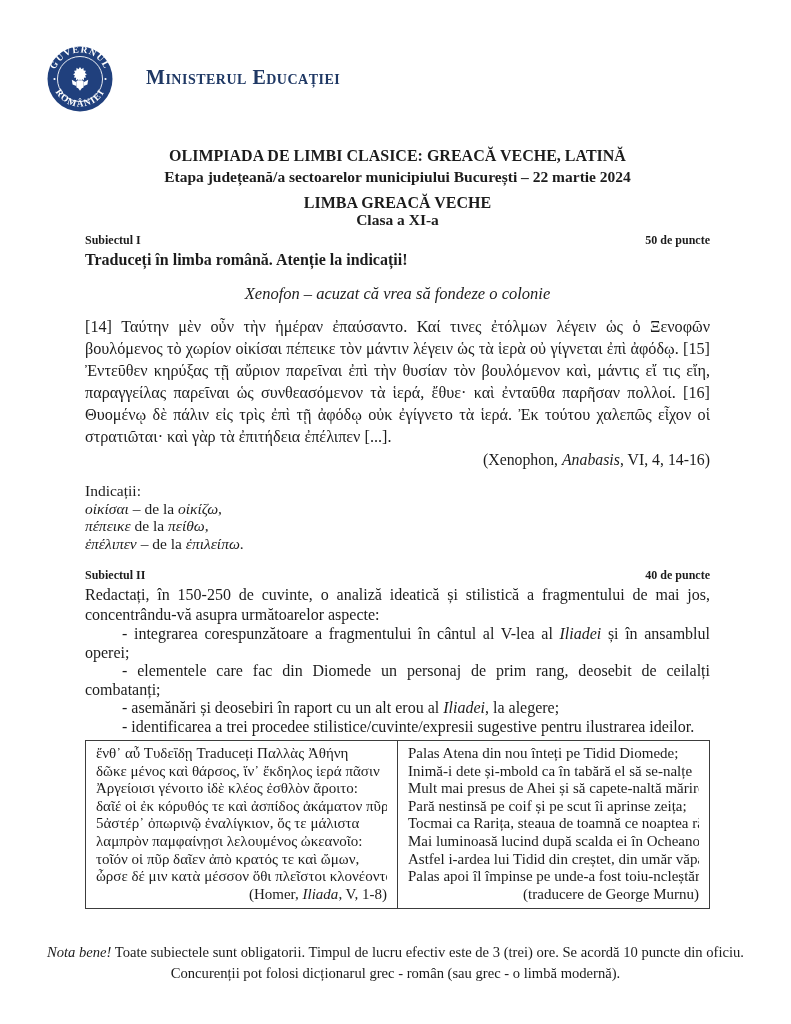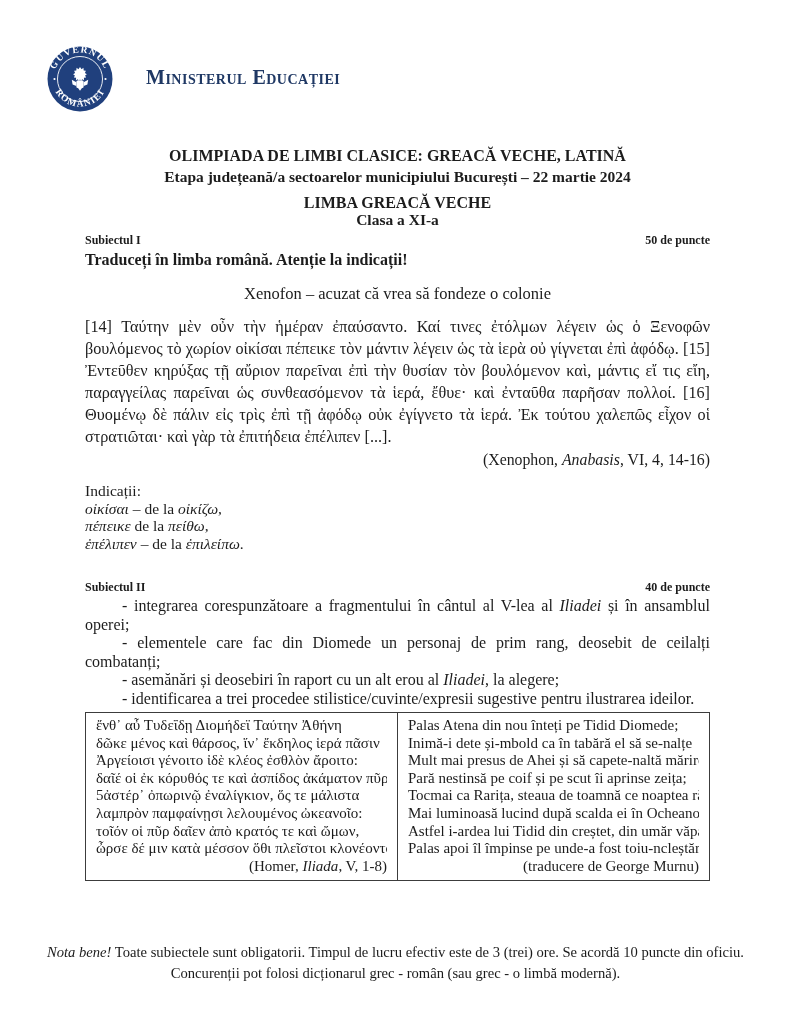--- a/index.html
+++ b/index.html
@@ -28,28 +28,28 @@
   }
   
   .content{padding:146px 81px 0 85px;}
   .t-center{text-align:center;}
   .title1{font-size:16px;font-weight:bold;line-height:20px;}
   .title2{font-size:15.5px;font-weight:bold;line-height:21px;}
   .title3{font-size:16px;font-weight:bold;line-height:17px;margin-top:7px;}
   .title4{font-size:15.5px;font-weight:bold;line-height:17px;}
   .subject-row{display:flex;justify-content:space-between;font-weight:bold;font-size:12px;line-height:19px;margin-top:3px;}
   .instruction{font-weight:bold;font-size:16px;line-height:19px;}
-  .passage-title{margin-top:15px;font-size:16.5px;line-height:20px;text-align:center;}
+  .passage-title{margin-top:15px;font-style:italic;font-size:16.5px;line-height:20px;text-align:center;}
   .greek-para{margin-top:12px;font-size:16.2px;line-height:22px;text-align:justify;}
   .citation{text-align:right;font-size:15.8px;line-height:24px;}
   .mixed{white-space:pre-wrap;}
   .it{font-style:italic;}
   .indications{margin-top:10px;font-size:15.5px;line-height:17.5px;}
   .indication-item{line-height:17.5px;}
-  .subject2-row{margin-top:26px;}
+  .subject2-row{margin-top:14px;}
   .intro{font-size:16px;line-height:20px;text-align:justify;}
   .bullet{font-size:16px;line-height:18.5px;text-align:justify;text-indent:37px;}
   
   table.verse-table{
     width:100%;border-collapse:collapse;margin-top:4px;
     table-layout:fixed;
   }
   table.verse-table td{
     border:1.5px solid #3c3c3c;
     width:50%;vertical-align:top;
@@ -121,31 +121,32 @@
       <div>Indicații:</div>
       <div class="indication-item mixed"><span class="it">οἰκίσαι</span><span> – de la </span><span class="it">οἰκίζω</span><span>,</span></div>
       <div class="indication-item mixed"><span class="it">πέπεικε</span><span> de la </span><span class="it">πείθω</span><span>,</span></div>
       <div class="indication-item mixed"><span class="it">ἐπέλιπεν</span><span> – de la </span><span class="it">ἐπιλείπω</span><span>.</span></div>
     </div>
 
     <div class="subject-row subject2-row">
       <span>Subiectul II</span>
       <span>40 de puncte</span>
     </div>
+    <div class="intro">Redactați, în 150-250 de cuvinte, o analiză ideatică și stilistică a fragmentului  de mai jos, concentrându-vă asupra următoarelor aspecte:</div>
 
     <div class="bullet mixed"><span>- integrarea corespunzătoare a fragmentului în cântul al V-lea al </span><span class="it">Iliadei</span><span> și în ansamblul operei;</span></div>
     <div class="bullet mixed"><span>- elementele care fac din Diomede un personaj de prim rang, deosebit de ceilalți combatanți;</span><span class="it"></span><span></span></div>
     <div class="bullet mixed"><span>- asemănări și deosebiri în raport cu un alt erou al </span><span class="it">Iliadei</span><span>, la alegere;</span></div>
     <div class="bullet mixed"><span>- identificarea a trei procedee stilistice/cuvinte/expresii sugestive pentru ilustrarea ideilor.</span><span class="it"></span><span></span></div>
 
     <table class="verse-table">
       <tbody>
           <tr>
         <td>
-          <div class="verse-line">ἔνθ᾽ αὖ Τυδεΐδῃ Διομήδεϊ Ταύτην Ἀθήνη</div>
+          <div class="verse-line">ἔνθ᾽ αὖ Τυδεΐδῃ Traduceți Παλλὰς Ἀθήνη</div>
           <div class="verse-line">δῶκε μένος καὶ θάρσος, ἵν᾽ ἔκδηλος ἱερά πᾶσιν</div>
           <div class="verse-line">Ἀργείοισι γένοιτο ἰδὲ κλέος ἐσθλὸν ἄροιτο:</div>
           <div class="verse-line">δαῖέ οἱ ἐκ κόρυθός τε καὶ ἀσπίδος ἀκάματον πῦρ</div>
           <div class="verse-line">5ἀστέρ᾽ ὀπωρινῷ ἐναλίγκιον, ὅς τε μάλιστα</div>
           <div class="verse-line">λαμπρὸν παμφαίνῃσι λελουμένος ὠκεανοῖο:</div>
           <div class="verse-line">τοῖόν οἱ πῦρ δαῖεν ἀπὸ κρατός τε καὶ ὤμων,</div>
           <div class="verse-line">ὦρσε δέ μιν κατὰ μέσσον ὅθι πλεῖστοι κλονέοντο.</div>
           <div class="cell-citation"><span>(Homer, </span><span class="it">Iliada</span><span>, V, 1-8)</span></div>
         </td>
         <td>

